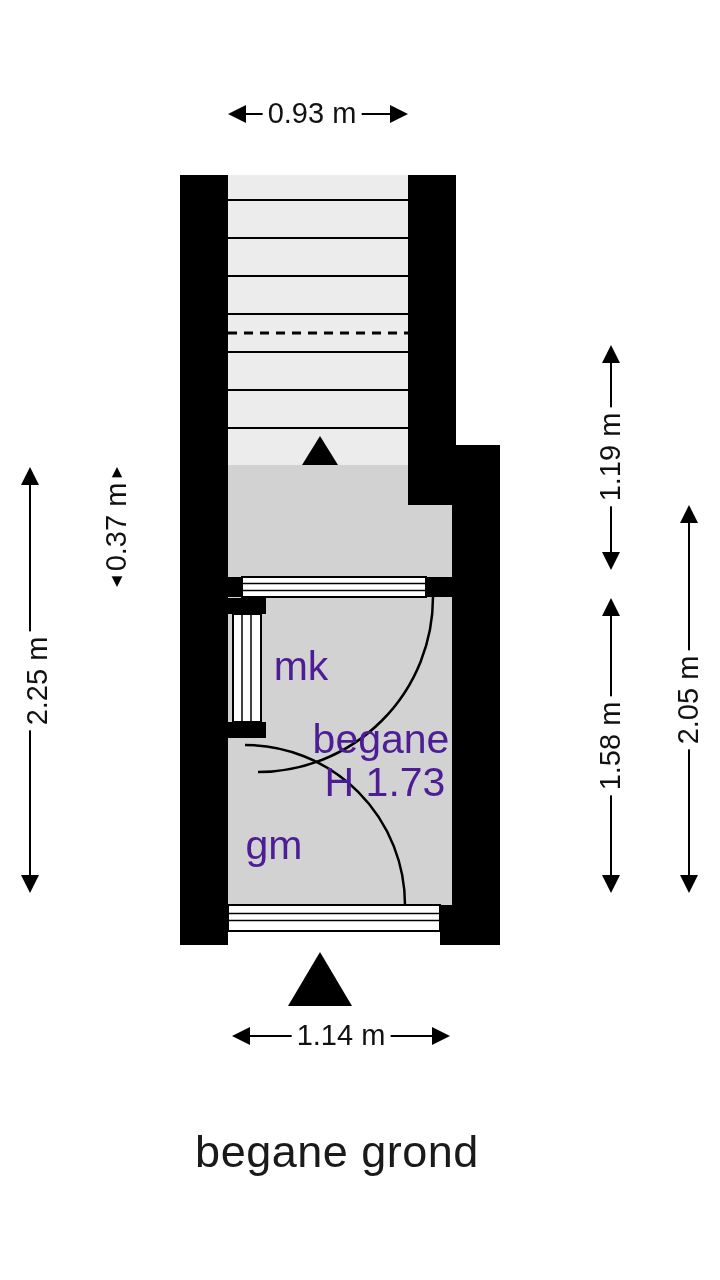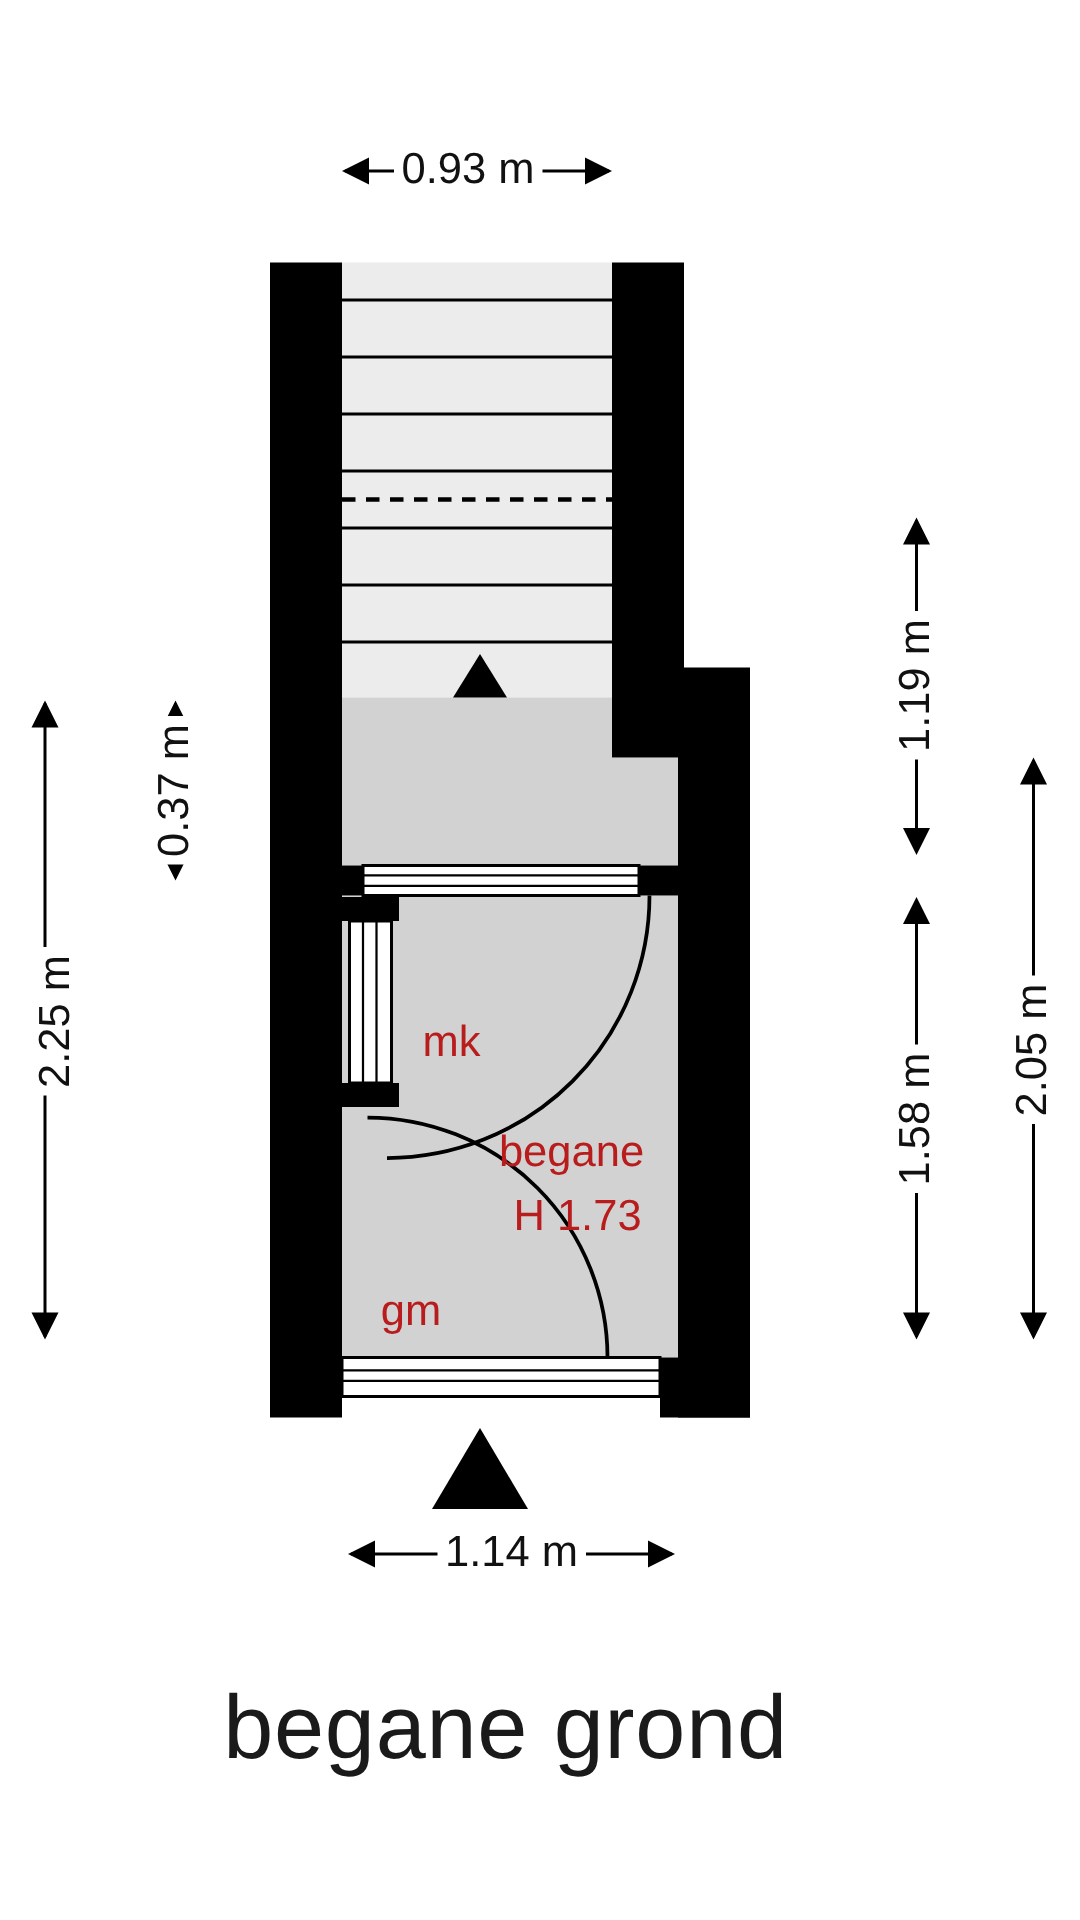--- a/index.html
+++ b/index.html
@@ -29,27 +29,26 @@
     padding: 0 5px;
     transform: translate(-50%, -50%);
     line-height: 1.1;
   }
   .lbl.rot {
     transform: translate(-50%, -50%) rotate(-90deg);
   }
   .lbl.room {
     background: transparent;
     padding: 0;
-    font-size: 29px;
-    color: #b91c1c;
-    margin-top: 29px;
+    font-size: 41px;
+    color: #4c1d95;
   }
   .lbl.title {
     background: transparent;
-    font-size: 60px;
+    font-size: 45px;
     color: #1a1a1a;
     letter-spacing: 0.5px;
   }
 </style>
 </head>
 <body>
 
 <div id="stage">
 
   <svg id="plan-svg" width="720" height="1280" viewBox="0 0 720 1280">

